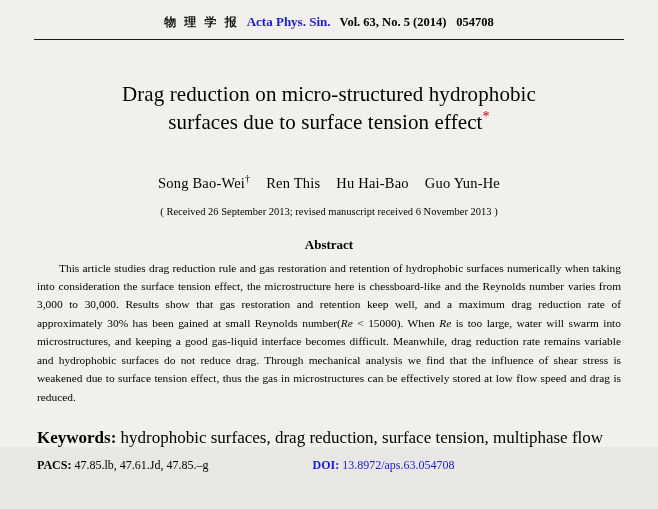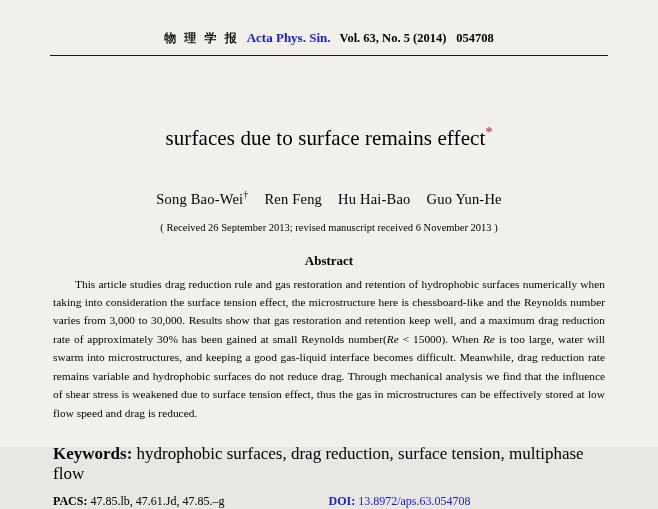--- a/index.html
+++ b/index.html
@@ -13,21 +13,21 @@
     font-family: "Liberation Serif", serif;
     color: #000;
     overflow: hidden;
   }
   .page {
     position: relative;
     width: 658px;
     height: 447px;
     background: #f2f0ec;
     box-sizing: border-box;
-    padding: 16px;
+    padding: 0;
   }
   .page-inner {
     padding: 14px 34px 0 34px;
   }
   
   .runhead {
     text-align: center;
     font-size: 12.5px;
     padding-bottom: 5px;
     white-space: nowrap;
@@ -152,26 +152,26 @@
 
 <div class="page">
   <div class="page-inner">
 
     <div class="runhead">
       <span class="cn">物 理 学 报</span><span class="journal">Acta Phys. Sin.</span><span class="volinfo">Vol. 63, No. 5 (2014)</span><span class="artno">054708</span>
     </div>
     <hr class="rule">
 
     <div class="title">
-      <br>
-      <span>surfaces due to surface remains effect</span><span class="star">*</span>
+      <span>Drag reduction on micro-structured hydrophobic</span><br>
+      <span>surfaces due to surface tension effect</span><span class="star">*</span>
     </div>
 
     <div class="authors">
-      <span>Song Bao-Wei</span><sup>†</sup><span class="sep"></span><span>Ren Feng</span><span class="sep"></span><span>Hu Hai-Bao</span><span class="sep"></span><span>Guo Yun-He</span>
+      <span>Song Bao-Wei</span><sup>†</sup><span class="sep"></span><span>Ren This</span><span class="sep"></span><span>Hu Hai-Bao</span><span class="sep"></span><span>Guo Yun-He</span>
     </div>
 
 
     <div class="received">( Received 26 September 2013; revised manuscript received 6 November 2013 )</div>
 
     <div class="abs-head">Abstract</div>
 
     <div class="abstract">
       <span>This article studies drag reduction rule and gas restoration and retention of hydrophobic surfaces numerically when taking into consideration the surface tension effect, the microstructure here is chessboard-like and the Reynolds number varies from 3,000 to 30,000. Results show that gas restoration and retention keep well, and a maximum drag reduction rate of approximately 30% has been gained at small Reynolds number(</span><i>Re</i><span> &lt; 15000). When </span><i>Re</i><span> is too large, water will swarm into microstructures, and keeping a good gas-liquid interface becomes difficult. Meanwhile, drag reduction rate remains variable and hydrophobic surfaces do not reduce drag. Through mechanical analysis we find that the influence of shear stress is weakened due to surface tension effect, thus the gas in microstructures can be effectively stored at low flow speed and drag is reduced.</span>
     </div>

